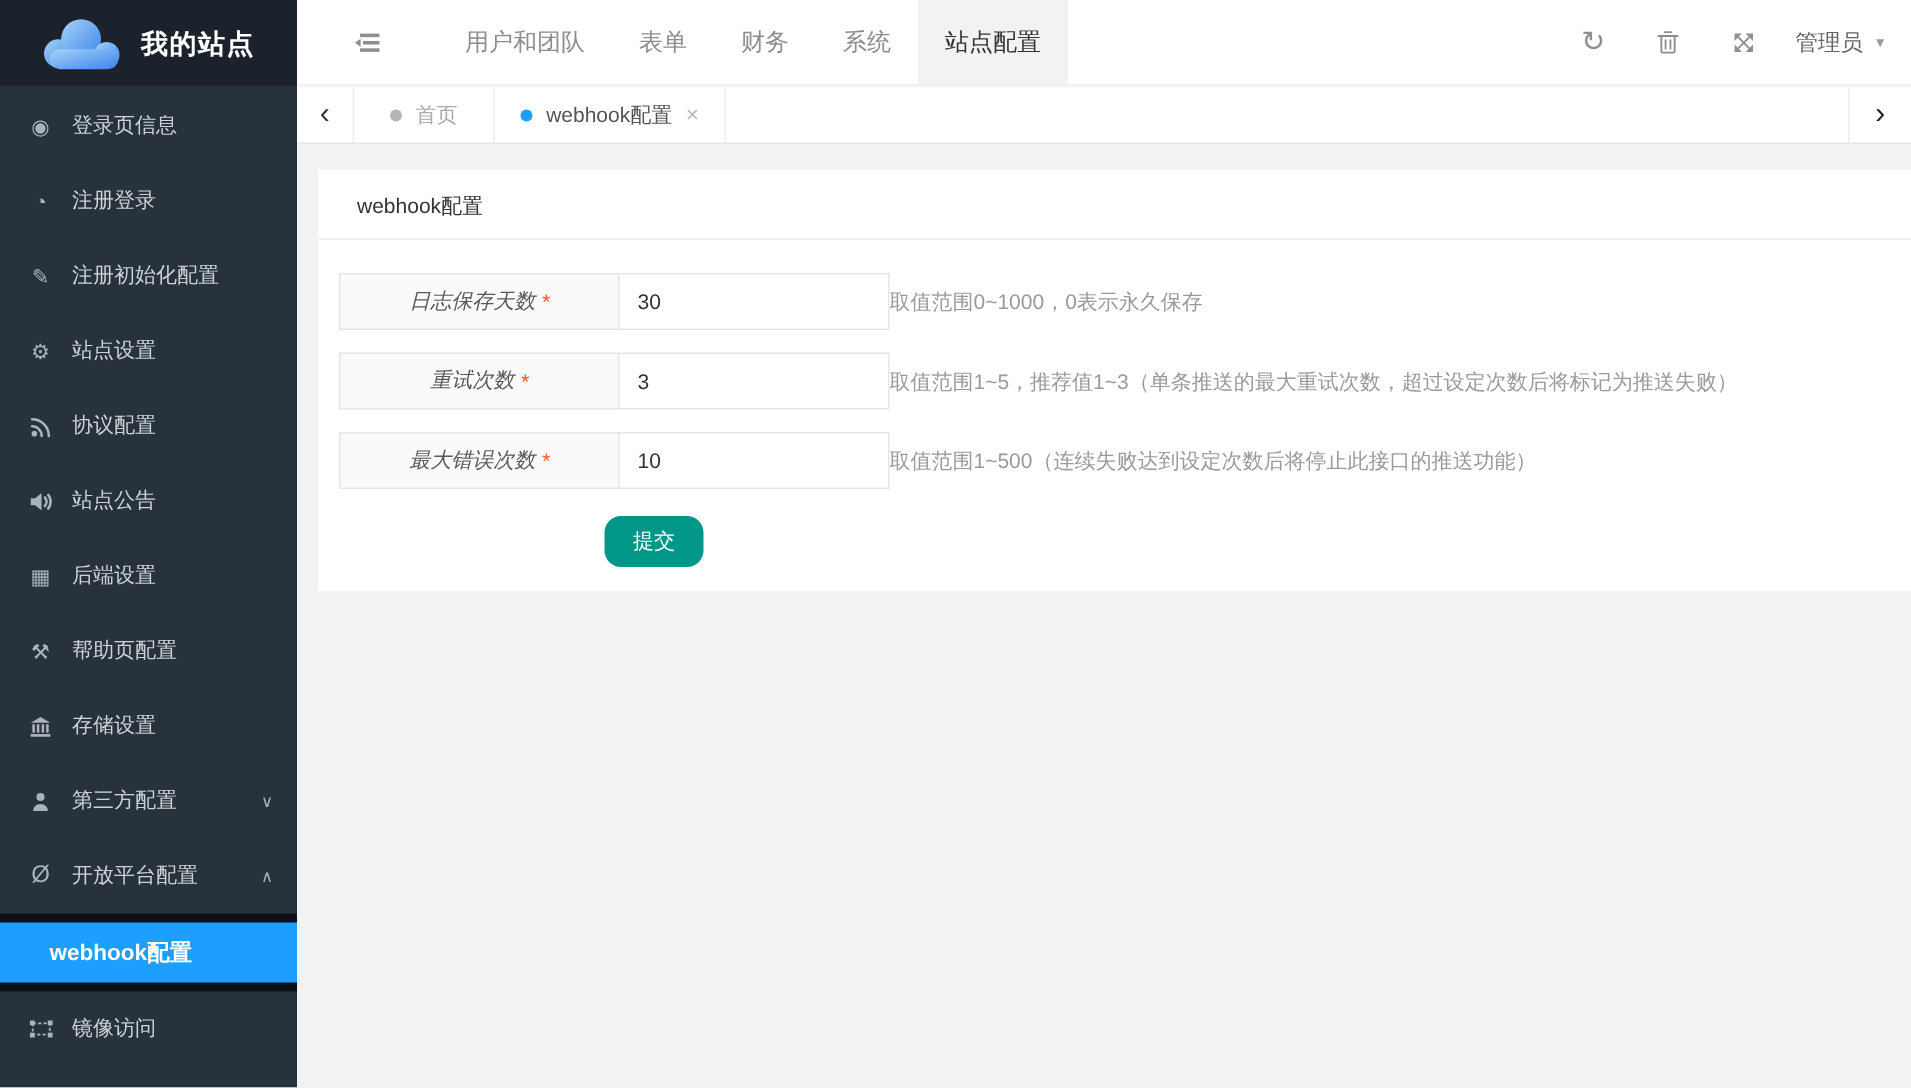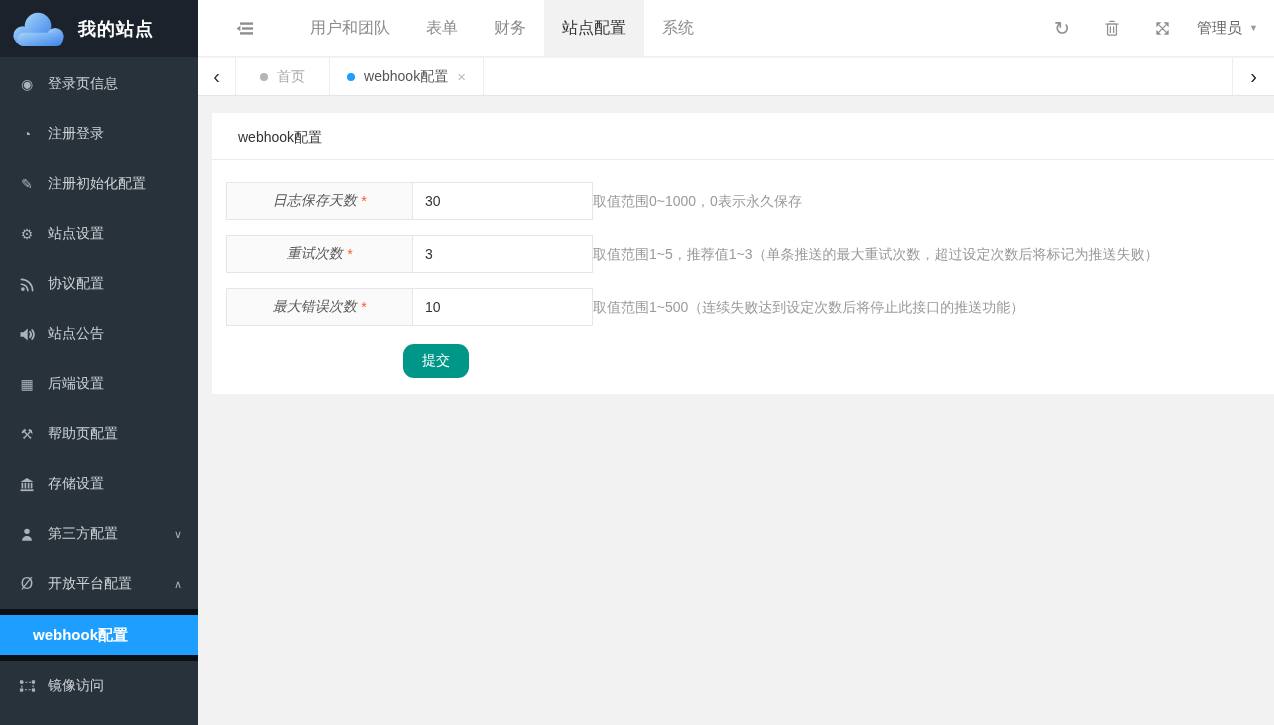--- a/index.html
+++ b/index.html
@@ -4,21 +4,21 @@
 <style>
   * { margin:0; padding:0; box-sizing:border-box; }
   html,body { width:1274px; height:725px; }
   body {
     position:relative; overflow:hidden; background:#f2f2f2;
     font-family:"Liberation Sans","DejaVu Sans",sans-serif;
     -webkit-font-smoothing:antialiased;
   }
   
   .sidebar { position:absolute; left:0; top:0; width:198px; height:725px; background:#28323b; z-index:3; }
-  .logo-bar { height:57px; background:#1b222c; display:flex; align-items:center; padding-left:8px; }
+  .logo-bar { height:57px; background:#1b222c; display:flex; align-items:center; padding-left:24px; }
   .logo-bar svg { width:62px; height:38px; flex:none; }
   .logo-title { color:#fff; font-size:18px; font-weight:bold; margin-left:8px; letter-spacing:1px; }
   .menu { padding-top:2px; }
   .menu-item { height:50px; display:flex; align-items:center; padding:0 16px 0 18px; color:#cdd2d8; font-size:14px; cursor:pointer; }
   .menu-item .mi { width:18px; margin-right:12px; text-align:center; color:#aab2bb; font-size:14px; flex:none; display:flex; align-items:center; justify-content:center; }
   .menu-item .mi svg { display:block; }
   .menu-item .chev { margin-left:auto; font-size:11px; color:#aab2bb; }
   .submenu { background:#0c1016; padding:6px 0; }
   .submenu-item { height:40px; display:flex; align-items:center; padding-left:33px; font-size:15px; color:#fff; cursor:pointer; }
   .submenu-item.active { background:#1e9fff; font-weight:bold; }
@@ -182,22 +182,22 @@
     <svg width="20" height="17" viewBox="0 0 20 17">
       <rect class="hic-fill" x="5" y="2.4" width="13" height="2.4"></rect>
       <rect class="hic-fill" x="7" y="7.3" width="11" height="2.4"></rect>
       <rect class="hic-fill" x="5" y="12.2" width="13" height="2.4"></rect>
       <path class="hic-fill" d="M5.4 5.8L1.6 8.5l3.8 2.7z"></path>
     </svg>
   </div>
   <div class="nav-item">用户和团队</div>
   <div class="nav-item">表单</div>
   <div class="nav-item">财务</div>
+  <div class="nav-item">系统</div>
   <div class="nav-item active">站点配置</div>
-  <div class="nav-item">系统</div>
   <div class="header-spacer"></div>
   <div class="h-action">↻</div>
   <div class="h-action">
     <svg width="16" height="18" viewBox="0 0 18 20">
       <rect class="hic-stroke" x="4" y="5.5" width="10" height="12.5" rx="1"></rect>
       <line class="hic-stroke" x1="1.8" y1="5.5" x2="16.2" y2="5.5"></line>
       <line class="hic-stroke" x1="6.5" y1="2.6" x2="11.5" y2="2.6"></line>
       <line class="hic-stroke" x1="7.2" y1="8.6" x2="7.2" y2="15"></line>
       <line class="hic-stroke" x1="10.8" y1="8.6" x2="10.8" y2="15"></line>
     </svg>

